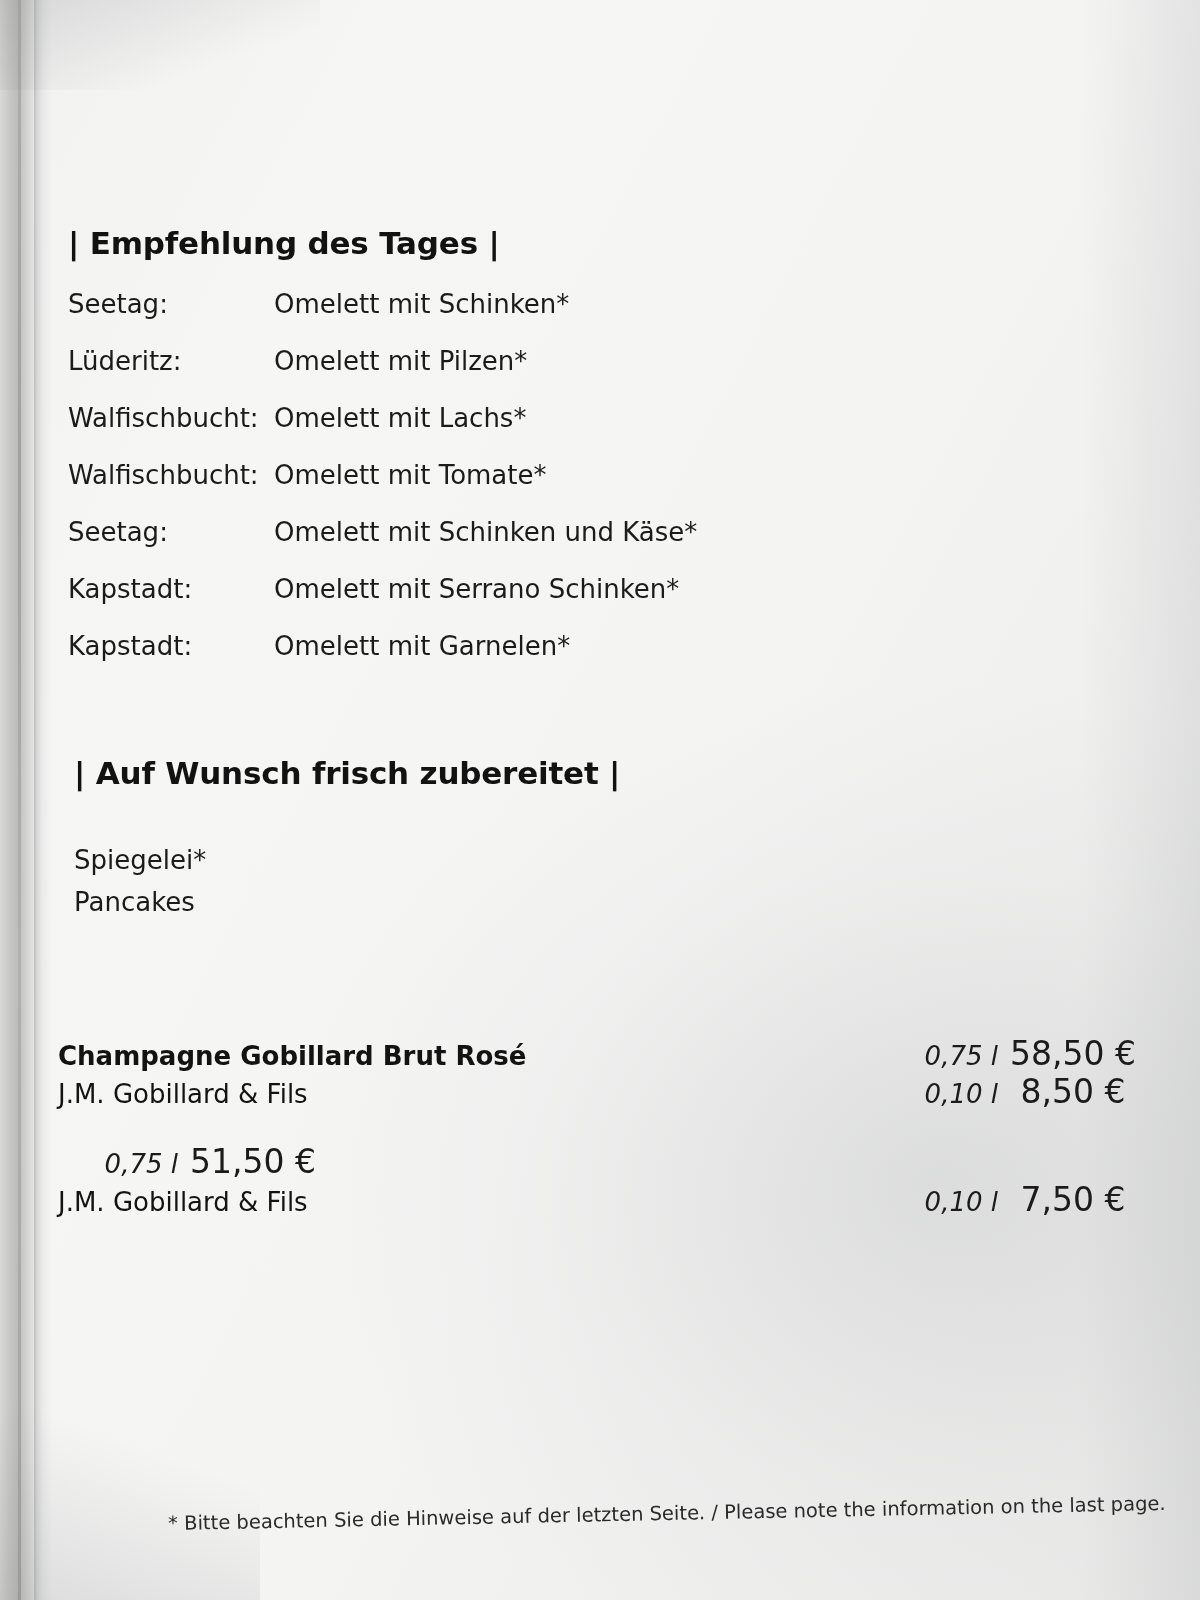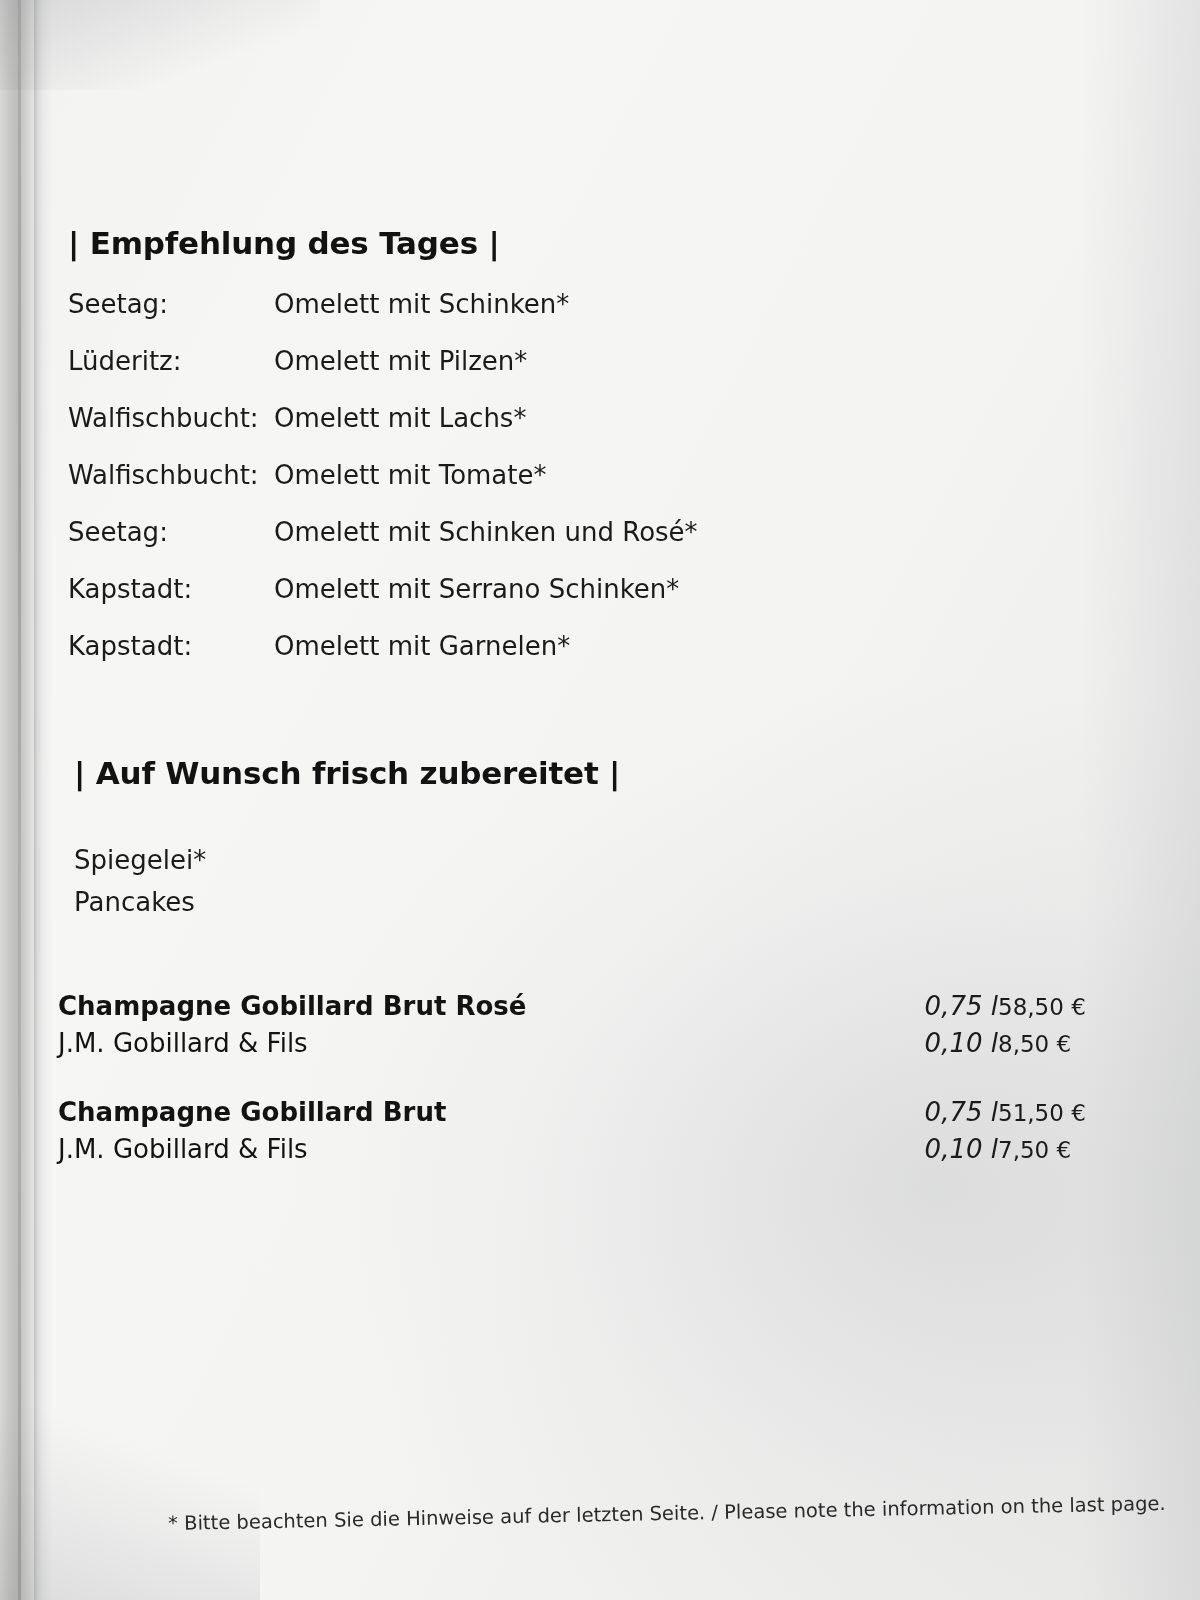--- a/index.html
+++ b/index.html
@@ -110,21 +110,21 @@
   #sec-wunsch .simple-list { margin-top: 48px; }
   .simple-item {
     font-size: 26px;
     color: #1b1b1b;
     line-height: 42px;
     white-space: nowrap;
   }
 
   
   #sec-highlights { position: absolute; left: 0px; top: 988px; width: 1090px; }
-  #sec-highlights .drinks { }
+  #sec-highlights .drinks { margin-top: 48px; }
 
   .drink-block { margin-bottom: 32px; }
   .drink-line {
     display: flex;
     align-items: baseline;
     line-height: 36px;
   }
   .drink-name {
     flex: 1 1 auto;
     font-size: 26px;
@@ -135,22 +135,22 @@
   .drink-size {
     flex: 0 0 120px;
     text-align: right;
     font-size: 26px;
     color: #1b1b1b;
     white-space: nowrap;
     font-style: italic;
   }
   .drink-price {
     flex: 0 0 150px;
-    text-align: left;
-    font-size: 23px;
+    text-align: center;
+    font-size: 33px;
     color: #1b1b1b;
     white-space: nowrap;
   }
 
   
   .footer-note {
     position: absolute;
     left: 110px;
     top: 1512px;
     width: 1060px;
@@ -194,21 +194,21 @@
           <span class="rec-dish">Omelett mit Lachs*</span>
         </div>
 
         <div class="rec-row">
           <span class="rec-day">Walfischbucht:</span>
           <span class="rec-dish">Omelett mit Tomate*</span>
         </div>
 
         <div class="rec-row">
           <span class="rec-day">Seetag:</span>
-          <span class="rec-dish">Omelett mit Schinken und Rosé*</span>
+          <span class="rec-dish">Omelett mit Schinken und Käse*</span>
         </div>
 
         <div class="rec-row">
           <span class="rec-day">Kapstadt:</span>
           <span class="rec-dish">Omelett mit Serrano Schinken*</span>
         </div>
 
         <div class="rec-row">
           <span class="rec-day">Kapstadt:</span>
           <span class="rec-dish">Omelett mit Garnelen*</span>
@@ -237,21 +237,20 @@
           </div>
           <div class="drink-line">
             <span class="drink-name">J.M. Gobillard &amp; Fils</span>
             <span class="drink-size">0,10 l</span>
             <span class="drink-price">8,50 €</span>
           </div>
         </div>
 
         <div class="drink-block">
           <div class="drink-line">
-            <span class="drink-name bold">Champagne Gobillard Brut</span>
             <span class="drink-size">0,75 l</span>
             <span class="drink-price">51,50 €</span>
           </div>
           <div class="drink-line">
             <span class="drink-name">J.M. Gobillard &amp; Fils</span>
             <span class="drink-size">0,10 l</span>
             <span class="drink-price">7,50 €</span>
           </div>
         </div>
 

